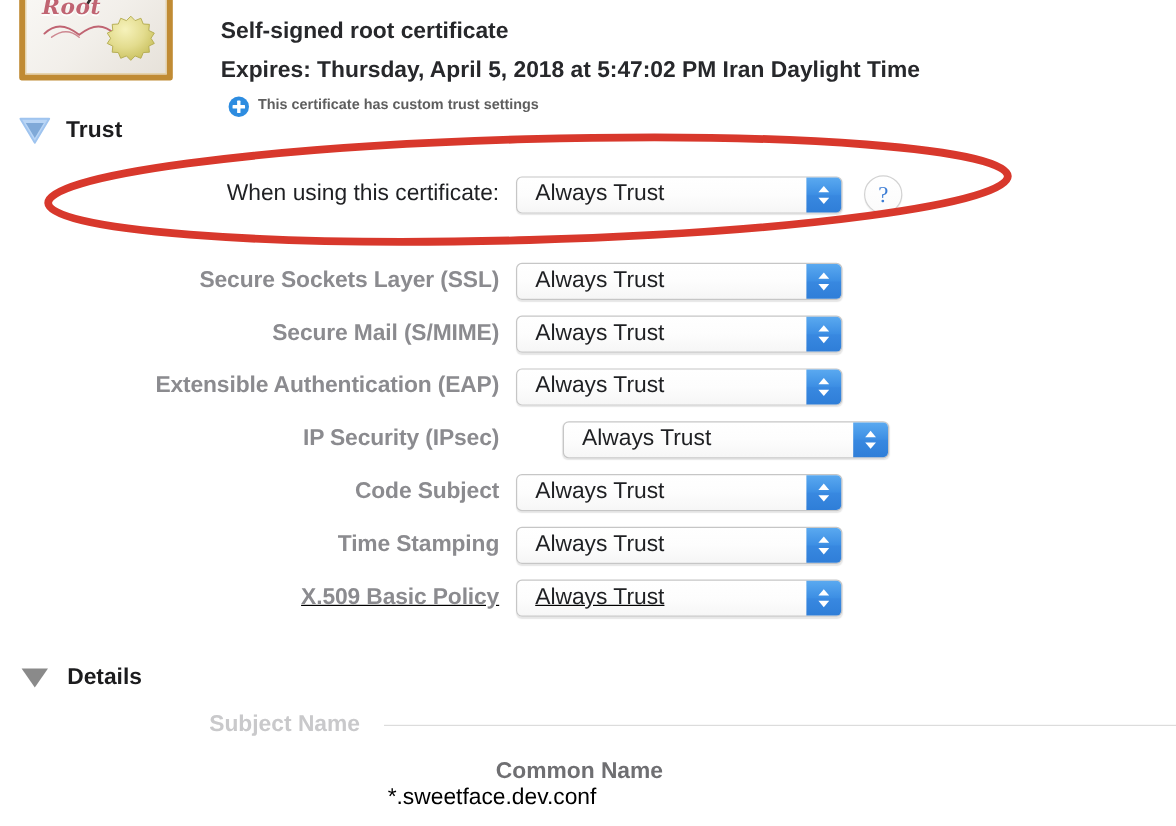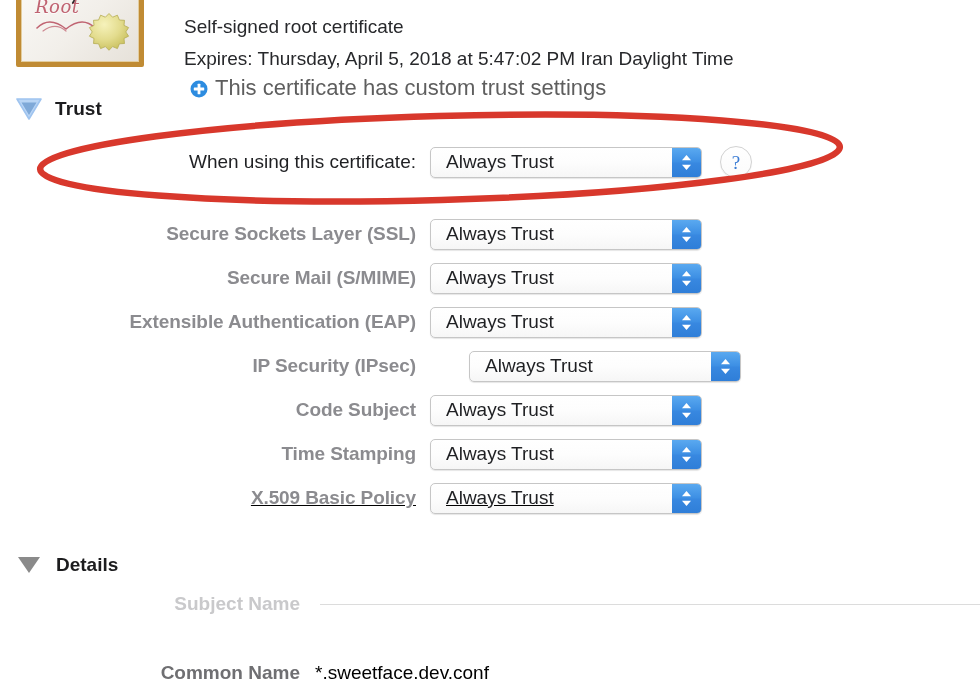--- a/index.html
+++ b/index.html
@@ -16,20 +16,21 @@
     -webkit-font-smoothing: antialiased;
   }
 
   
   #header-block {
     position: absolute;
     left: 0;
     top: 0;
     width: 940px;
     height: 90px;
+    font-weight: bold;
   }
 
   #cert-icon {
     position: absolute;
     left: 16px;
     top: -36px;
     width: 128px;
     height: 103px;
     box-sizing: border-box;
     border: 5px solid #c08b34;
@@ -110,21 +111,21 @@
   }
   #custom-trust-icon {
     width: 18px;
     height: 18px;
     flex: 0 0 18px;
     margin-right: 7px;
     position: relative;
     top: 1px;
   }
   #custom-trust-label {
-    font-size: 22px;
+    font-size: 12px;
     line-height: 21px;
     color: #5e5e5e;
   }
 
   
   #trust-section-header {
     position: absolute;
     left: 0;
     top: 94px;
     display: flex;
@@ -277,25 +278,26 @@
     flex: 1;
     height: 1px;
     background: #dcdcdc;
     margin-left: 20px;
     margin-right: 0;
   }
 
   #common-name-row {
     position: absolute;
     left: 0;
-    top: 660px;
+    top: 632px;
     width: 805px;
     height: 26px;
     display: flex;
     align-items: center;
+    flex-direction: column;
   }
   #common-name-label {
     width: 300px;
     text-align: right;
     font-size: 19px;
     font-weight: bold;
     color: #6f6f72;
     white-space: nowrap;
   }
   #common-name-value {

